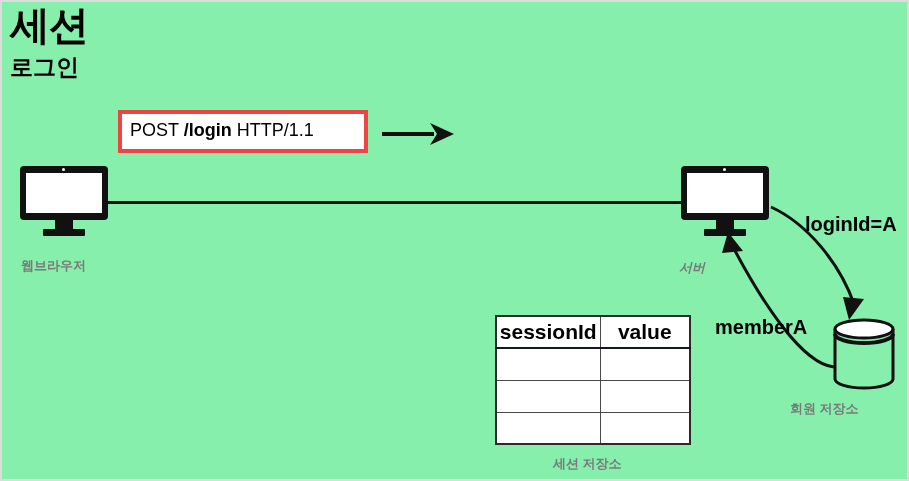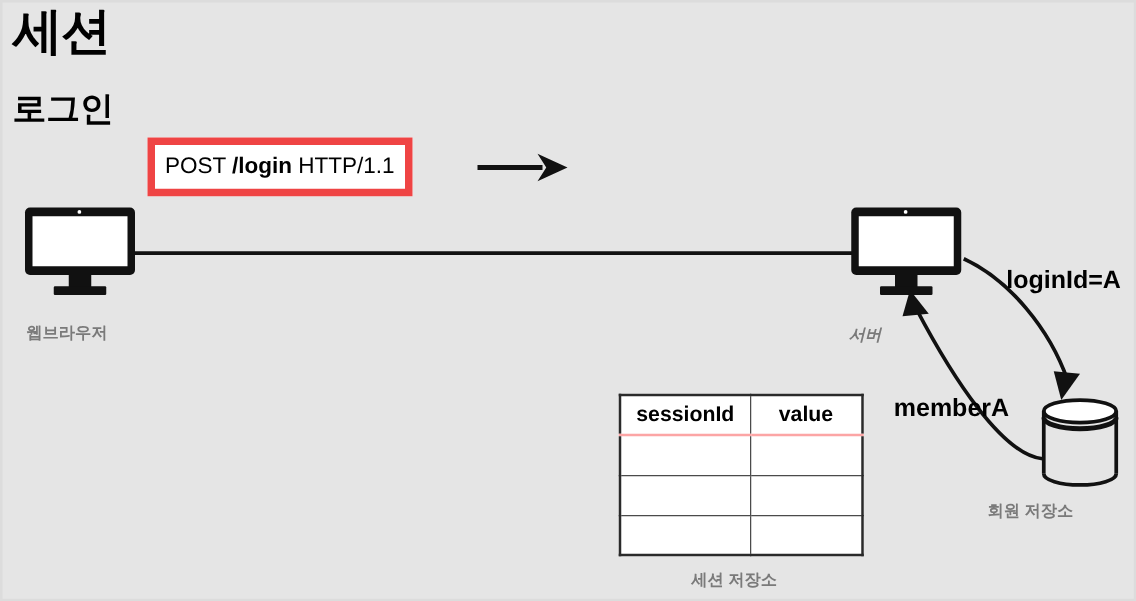--- a/index.html
+++ b/index.html
@@ -7,54 +7,54 @@
     padding: 0;
     background: #ffffff;
   }
   body {
     font-family: "Liberation Sans", "DejaVu Sans", sans-serif;
   }
   #canvas {
     position: relative;
     width: 909px;
     height: 481px;
-    background: #e5e5e5;
+    background: #86efac;
     overflow: hidden;
     border-left: 2px solid #dcdcdc;
     border-right: 2px solid #dcdcdc;
     border-top: 2px solid #dcdcdc;
     border-bottom: 2px solid #dcdcdc;
     box-sizing: border-box;
   }
   .abs { position: absolute; }
 
   
   #title {
     left: 8px; top: 2px;
     font-size: 40px;
     font-weight: bold;
     color: #000000;
     letter-spacing: -1px;
     line-height: 1.05;
   }
   #subtitle {
-    left: 8px; top: 71px;
-    font-size: 27px;
+    left: 8px; top: 53px;
+    font-size: 23px;
     font-weight: bold;
     color: #000000;
     line-height: 1.05;
     text-align: right;
   }
 
   
   #request-box {
     left: 116px; top: 108px;
-    width: 212px;
+    width: 250px;
     padding: 5px 8px 6px 8px;
-    border: 6px solid #ef4444;
+    border: 4px solid #ef4444;
     background: #ffffff;
     box-sizing: border-box;
   }
   #request-box .line {
     font-size: 18px;
     color: #000000;
     line-height: 1.32;
     white-space: nowrap;
   }
   #request-box .line b { font-weight: bold; }
@@ -139,25 +139,25 @@
     border-collapse: collapse;
     background: #ffffff;
   }
   #session-table td, #session-table th {
     border: 1px solid #4a4a4a;
     box-sizing: border-box;
     padding: 0;
   }
   #session-table th {
     height: 32px;
-    font-size: 17px;
+    font-size: 21px;
     font-weight: bold;
     color: #000000;
     text-align: center;
-    border-bottom: 2px solid #fca5a5;
+    border-bottom: 2px solid #0f172a;
   }
   #session-table td { height: 32px; }
   #session-table th:first-child, #session-table td:first-child { width: 104px; }
   #session-table th:last-child,  #session-table td:last-child  { width: 90px; border-radius: 14px; }
   #session-table {
     border: 2px solid #2a2a2a;
   }
 
   
   #edges {

